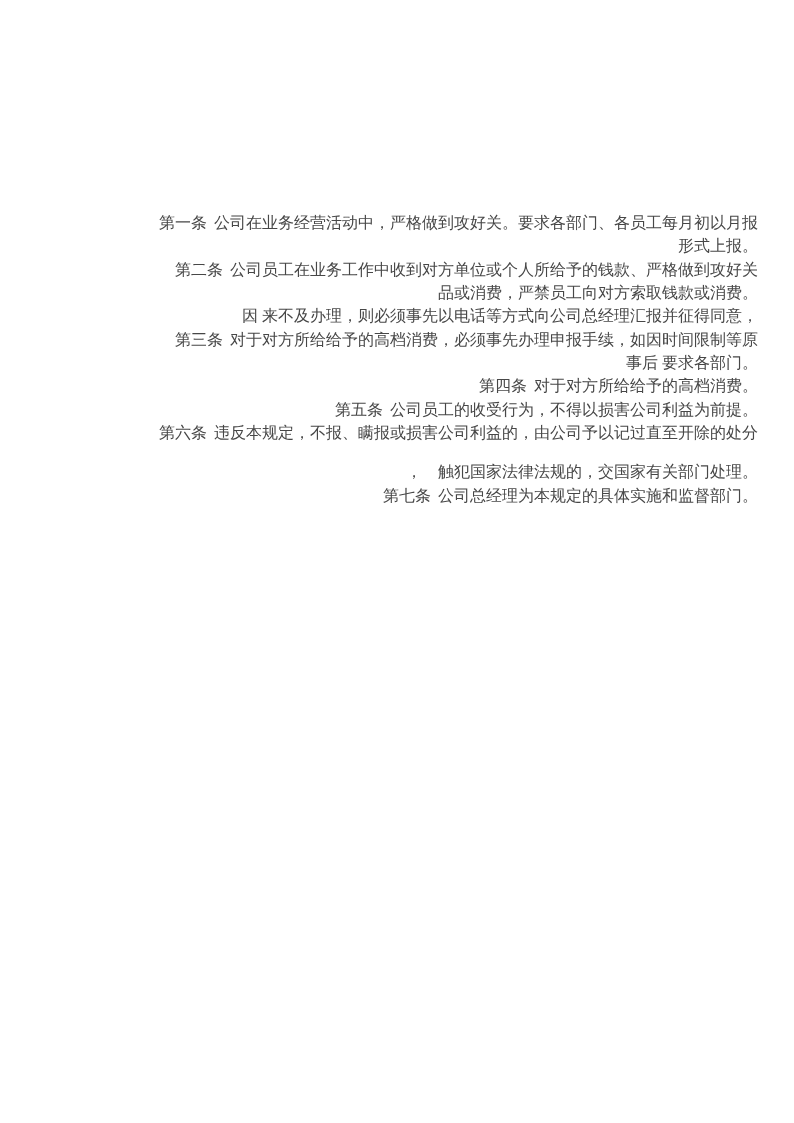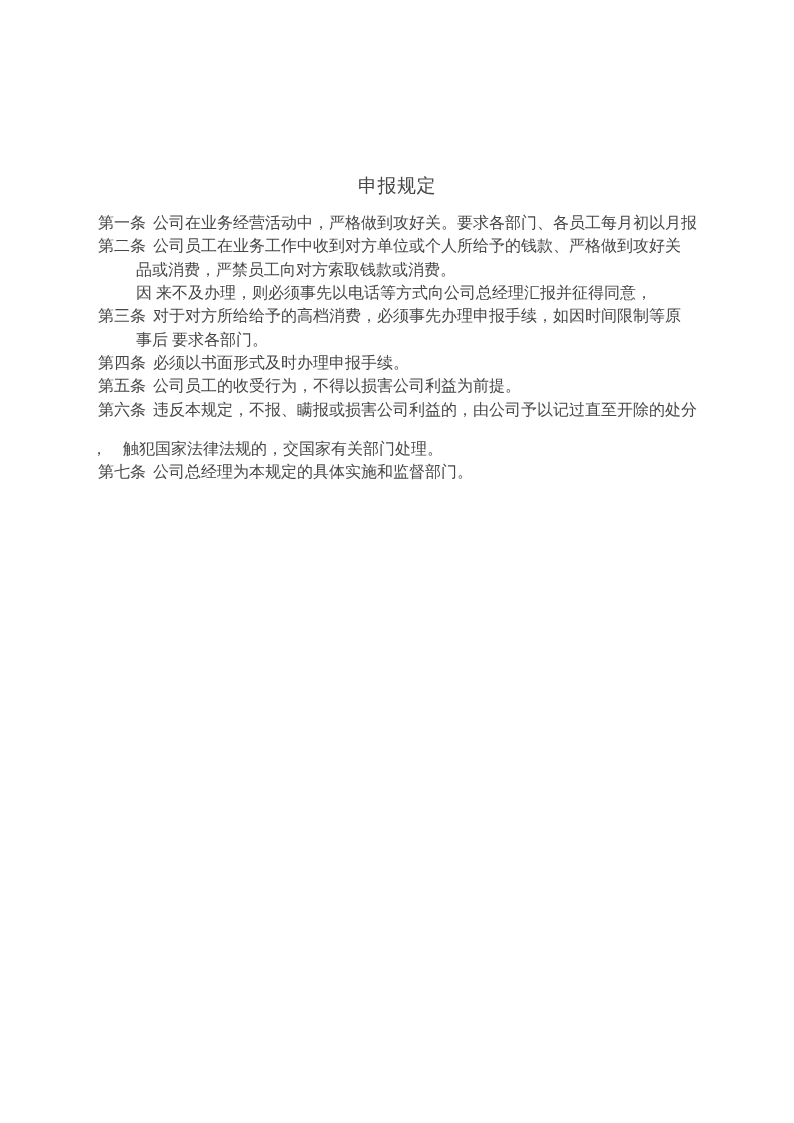--- a/index.html
+++ b/index.html
@@ -32,20 +32,21 @@
   .doc-body {
     position: absolute;
     top: 211px;
     left: 98px;
     width: 660px;
     font-size: 16px;
   }
   .article {
     margin: 0;
     padding: 0;
+    text-align: right;
   }
   .row {
     height: 23.35px;
     line-height: 23.35px;
     white-space: pre;
   }
   .article-label {
     display: inline-block;
     margin-right: 7px;
   }
@@ -55,41 +56,41 @@
   .row.cont.hang {
     margin-left: -7px;   
     margin-top: 16px;
   }
 </style>
 </head>
 <body>
 
 <div class="page">
 
-  <h1 class="doc-title">申报规定</h1>
 
   <div class="doc-body">
 
     <section class="article">
       <div class="row first"><span class="article-label">第一条</span><span>公司在业务经营活动中，严格做到攻好关。要求各部门、各员工每月初以月报</span></div>
+      <div class="row cont">形式上报。</div>
     </section>
 
     <section class="article">
       <div class="row first"><span class="article-label">第二条</span><span>公司员工在业务工作中收到对方单位或个人所给予的钱款、严格做到攻好关</span></div>
       <div class="row cont">品或消费，严禁员工向对方索取钱款或消费。</div>
     </section>
 
     <section class="article">
       <div class="row cont">因 来不及办理，则必须事先以电话等方式向公司总经理汇报并征得同意，</div>
       <div class="row first"><span class="article-label">第三条</span><span>对于对方所给给予的高档消费，必须事先办理申报手续，如因时间限制等原</span></div>
       <div class="row cont">事后 要求各部门。</div>
     </section>
 
     <section class="article">
-      <div class="row first"><span class="article-label">第四条</span><span>必须以书面形式及时办理申报手续。</span></div>
+      <div class="row first"><span class="article-label">第四条</span><span>对于对方所给给予的高档消费。</span></div>
     </section>
 
     <section class="article">
       <div class="row first"><span class="article-label">第五条</span><span>公司员工的收受行为，不得以损害公司利益为前提。</span></div>
     </section>
 
     <section class="article">
       <div class="row first"><span class="article-label">第六条</span><span>违反本规定，不报、瞒报或损害公司利益的，由公司予以记过直至开除的处分</span></div>
       <div class="row cont hang">，　触犯国家法律法规的，交国家有关部门处理。</div>
     </section>

